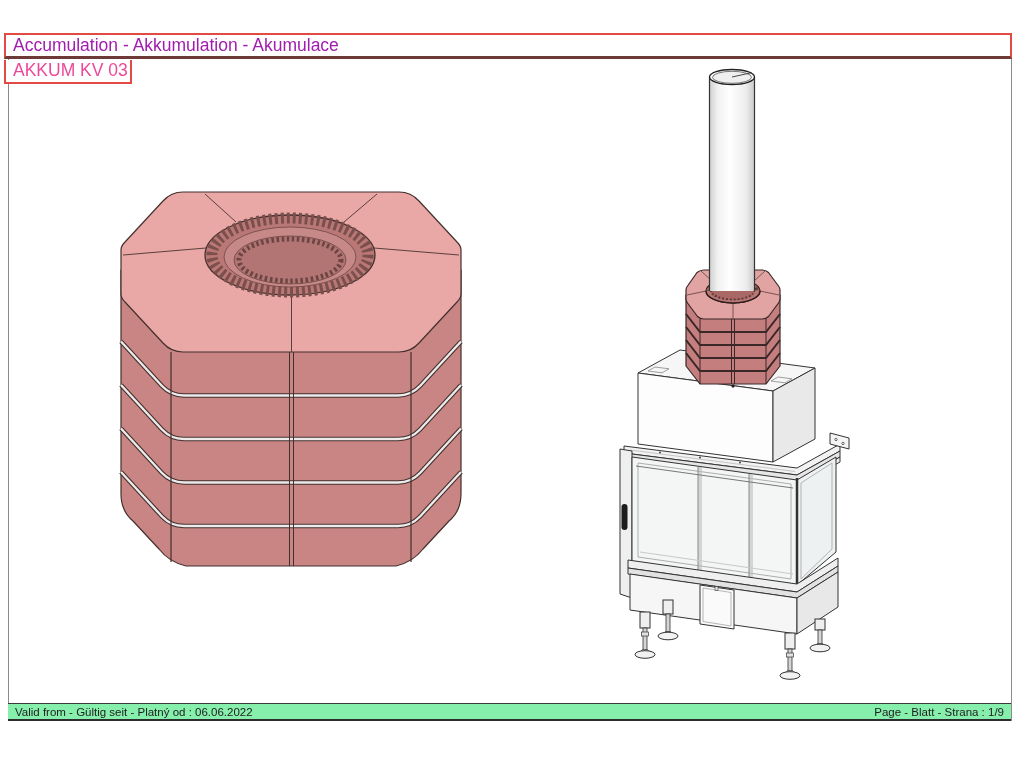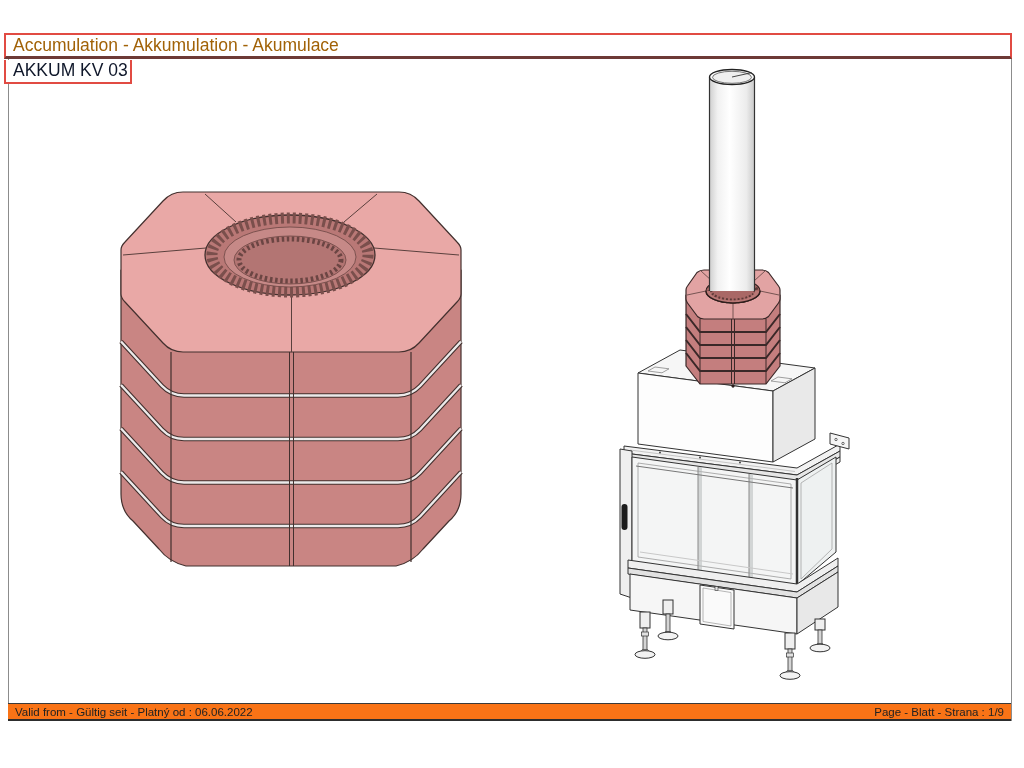--- a/index.html
+++ b/index.html
@@ -2,26 +2,26 @@
 <html><head>
 <meta charset="utf-8">
 <style>
   html,body{margin:0;padding:0;background:#fff;}
   .page{position:relative;width:1024px;height:768px;background:#ffffff;
         font-family:"Liberation Sans", sans-serif;overflow:hidden;}
   .vborder{position:absolute;top:58px;height:663px;width:1px;background:#8c8c8c;}
   #vb-left{left:8px;} #vb-right{left:1011px;}
   .title-box{position:absolute;left:4px;top:33px;width:1008px;height:26px;box-sizing:border-box;
         background:#fff;border:2px solid #e14b43;border-bottom:3px solid #6d3a36;
-        font-size:17.5px;color:#a16207;line-height:21px;padding-left:7px;white-space:nowrap;}
+        font-size:17.5px;color:#a21caf;line-height:21px;padding-left:7px;white-space:nowrap;}
   .model-box{position:absolute;left:4px;top:60px;width:128px;height:24px;box-sizing:border-box;
         background:#fff;border:2px solid #e14b43;border-top:none;
-        font-size:17.5px;color:#0f172a;line-height:21px;padding-left:7px;white-space:nowrap;}
+        font-size:17.5px;color:#ec4899;line-height:21px;padding-left:7px;white-space:nowrap;}
   .footer{position:absolute;left:8px;top:703px;width:1003px;height:18px;box-sizing:border-box;
-        border-top:1px solid #3a3a3a;border-bottom:2px solid #2d2d2d;background:#f97316;
+        border-top:1px solid #3a3a3a;border-bottom:2px solid #2d2d2d;background:#86efac;
         display:flex;justify-content:space-between;align-items:center;
         font-size:11.5px;color:#222;padding:0 7px;}
   svg{position:absolute;left:0;top:0;}
   .outl{stroke:#43302e;stroke-width:1.2;stroke-linejoin:round;}
   .gap-dark{fill:none;stroke:#43302e;stroke-width:4.6;}
   .gap-light{fill:none;stroke:#eceaea;stroke-width:2.4;}
   .seam{stroke:#5a403d;stroke-width:1;}
   .steel{stroke:#333;stroke-width:1;stroke-linejoin:round;}
 </style>
 </head>

